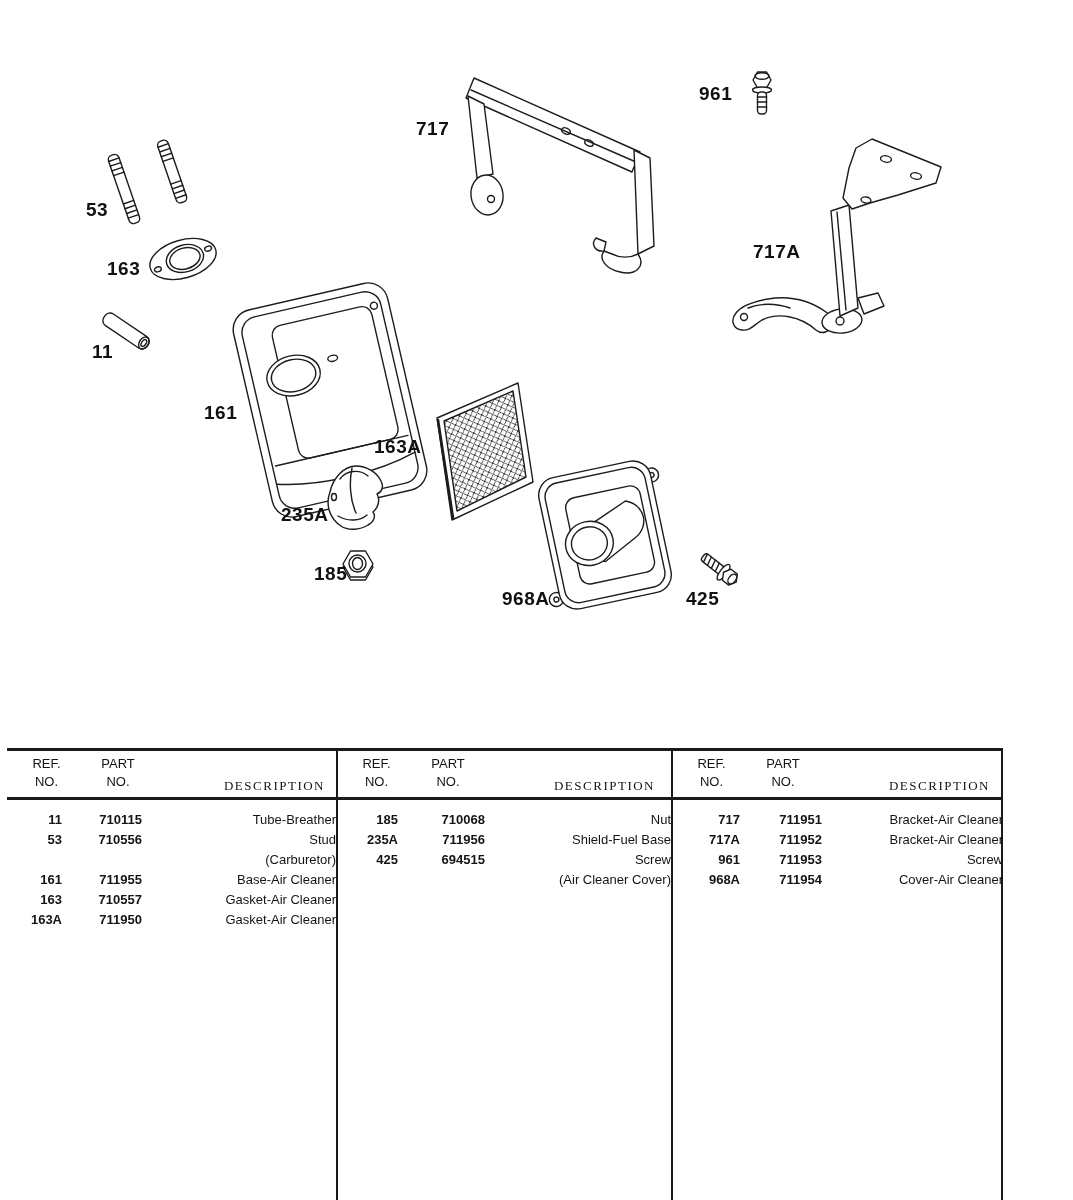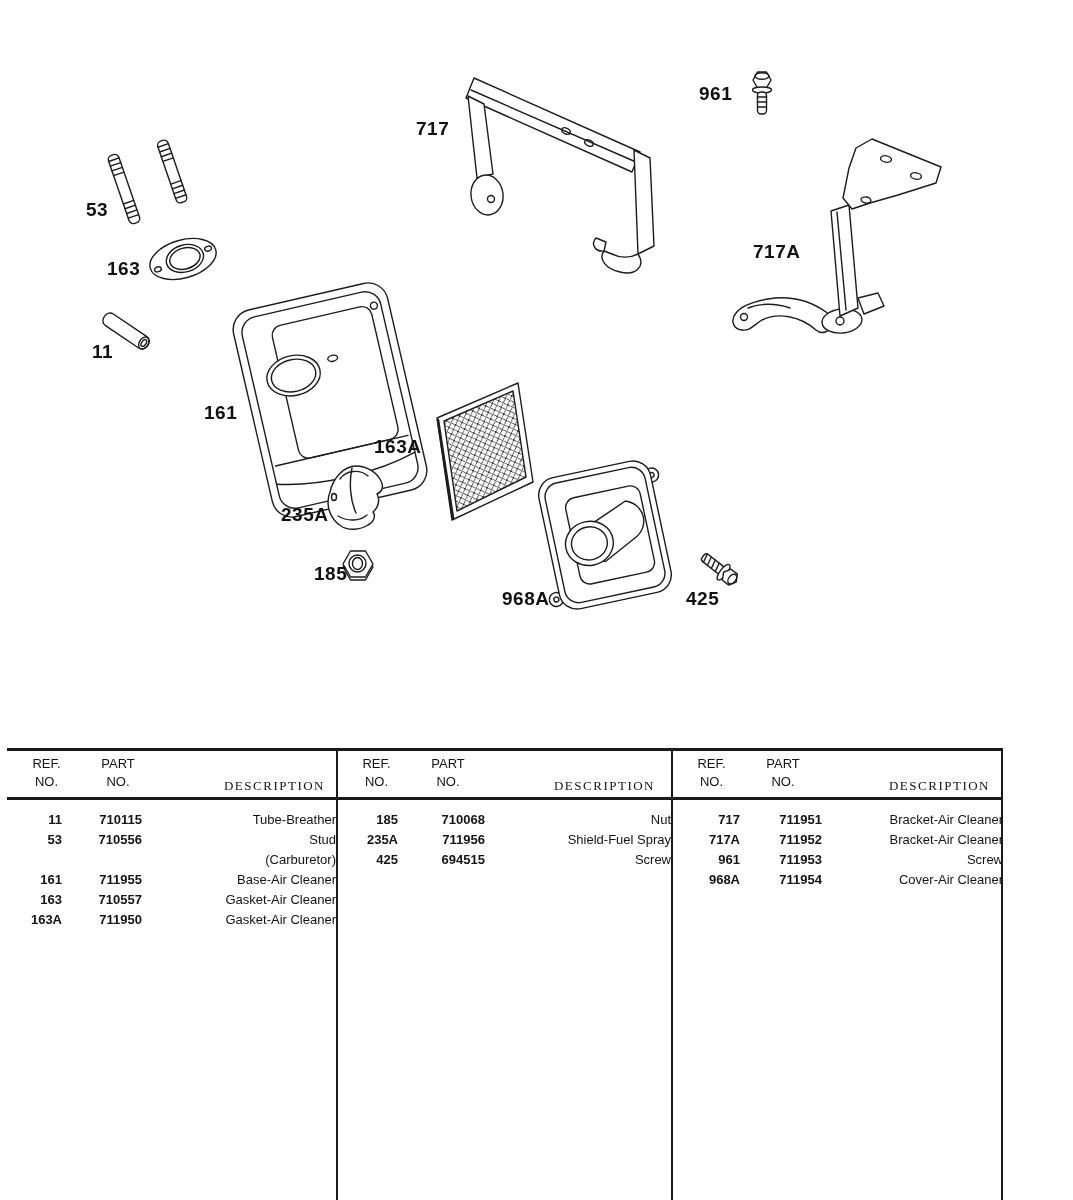--- a/index.html
+++ b/index.html
@@ -252,26 +252,31 @@
     </div>
     <div class="col-rows">
         <div class="prow">
           <span class="ref">185</span>
           <span class="part">710068</span>
           <span class="desc">Nut</span>
         </div>
         <div class="prow">
           <span class="ref">235A</span>
           <span class="part">711956</span>
-          <span class="desc">Shield-Fuel Spray</span>
+          <span class="desc">Shield-Fuel Base</span>
         </div>
         <div class="prow">
           <span class="ref">425</span>
           <span class="part">694515</span>
           <span class="desc">Screw</span>
+        </div>
+        <div class="prow">
+          <span class="ref"></span>
+          <span class="part"></span>
+          <span class="desc">(Air Cleaner Cover)</span>
         </div>
       </div>
   </div>
 
   <div class="pcol c3">
     <div class="col-header">
       <div class="h-ref">
         <span>REF.</span>
         <span>NO.</span>
       </div>

